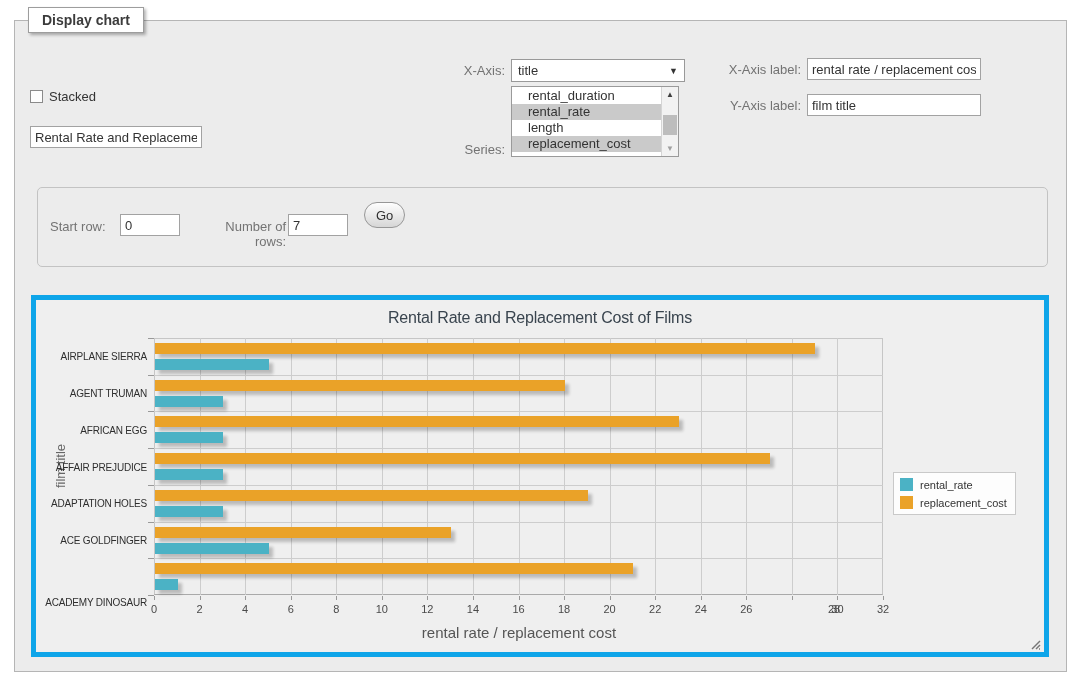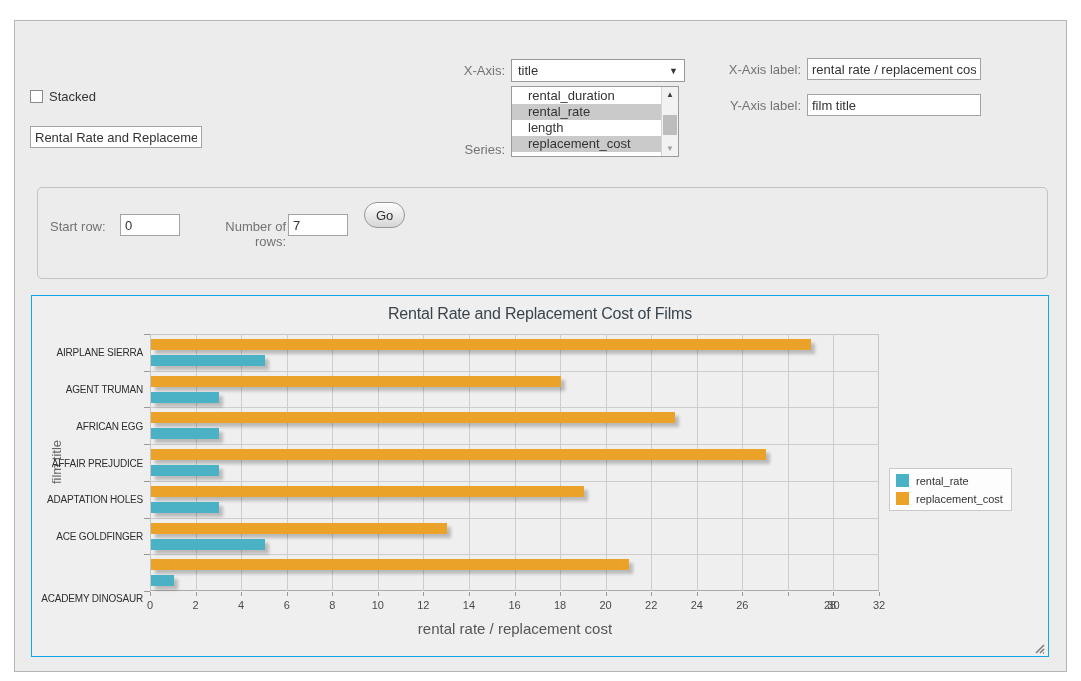--- a/index.html
+++ b/index.html
@@ -33,25 +33,25 @@
   .opts { flex:1; overflow:hidden; padding-top:1px; }
   .opt { height:16px; line-height:16px; padding-left:16px; white-space:nowrap; }
   .opt.sel { background:#cacaca; }
   .sb { width:17px; background:#f2f2f2; border-left:1px solid #d5d5d5; position:relative; }
   .sb-btn { position:absolute; left:0; width:16px; height:15px; display:flex; align-items:center; justify-content:center; font-size:8px; }
   .sb-btn.up { top:0; color:#3f3f3f; }
   .sb-btn.down { bottom:0; color:#a0a0a0; }
   .sb-thumb { position:absolute; left:1px; top:28px; width:14px; height:20px; background:#bdbdbd; }
 
   
-  .rows-panel { position:absolute; left:22px; top:166px; width:1011px; height:92px; background:#ececec; border:1px solid #c3c3c3; border-radius:5px; }
+  .rows-panel { position:absolute; left:22px; top:166px; width:1011px; height:80px; background:#ececec; border:1px solid #c3c3c3; border-radius:5px; }
   .go-btn { position:absolute; left:326px; top:14px; height:26px; padding:6px 11px; border:1px solid #979797; border-radius:13px; background:linear-gradient(#fefefe,#d6d6d6); font:13px "Liberation Sans", sans-serif; color:#2f2f2f; display:flex; align-items:center; cursor:pointer; }
 
   
-  .chart { position:absolute; left:16px; top:274px; width:1018px; height:362px; background:#efefef; border:1px solid #0ea5e9; }
+  .chart { position:absolute; left:16px; top:274px; width:1018px; height:362px; background:#efefef; border:5px solid #0ea5e9; }
   .chart-title { position:absolute; left:0; top:9px; width:100%; text-align:center; font-size:16px; color:#39444e; letter-spacing:-0.2px; }
   .plot { position:absolute; left:118px; top:38px; width:729px; height:257px; border:1px solid #c6c6c6; border-bottom-color:#a9a9a9; }
   .gridv { position:absolute; width:1px; background:#cdcdcd; }
   .gridh { position:absolute; height:1px; background:#cdcdcd; }
   .tickx { position:absolute; width:1px; height:4px; background:#999; }
   .ticky { position:absolute; width:6px; height:1px; background:#999; }
   .xt { position:absolute; width:26px; text-align:center; font-size:11px; color:#4a4a4a; }
   .cat { position:absolute; width:102px; text-align:right; font-size:10px; color:#2e2e2e; letter-spacing:-0.2px; white-space:nowrap; }
   .bar { position:absolute; height:11px; box-shadow:4px 4px 3px rgba(0,0,0,.22); }
   .xaxis-title { position:absolute; text-align:center; font-size:15px; color:#555; }
@@ -59,20 +59,21 @@
   .legend { position:absolute; left:857px; top:172px; background:#fdfdfd; border:1px solid #c9c9c9; padding:5px 8px 5px 6px; display:flex; flex-direction:column; gap:5px; }
   .leg-row { display:flex; align-items:center; gap:7px; }
   .leg-swatch { width:13px; height:13px; flex:none; }
   .leg-label { font-size:11px; color:#333; white-space:nowrap; }
   .resize-handle { position:absolute; right:3px; bottom:3px; width:11px; height:11px; cursor:se-resize; }
 </style>
 </head>
 <body>
 
 <div class="fieldset">
+  <div class="legendbox">Display chart</div>
 
 
   <div class="check-row">
     <span class="checkbox"></span>
     <span>Stacked</span>
   </div>
 
   <input class="txt abs" style="left: 15px; top: 105px; width: 172px;" value="Rental Rate and Replacemer">
 
   <div class="flabel" style="left:380px; top:42px; width:110px;">X-Axis:</div>

